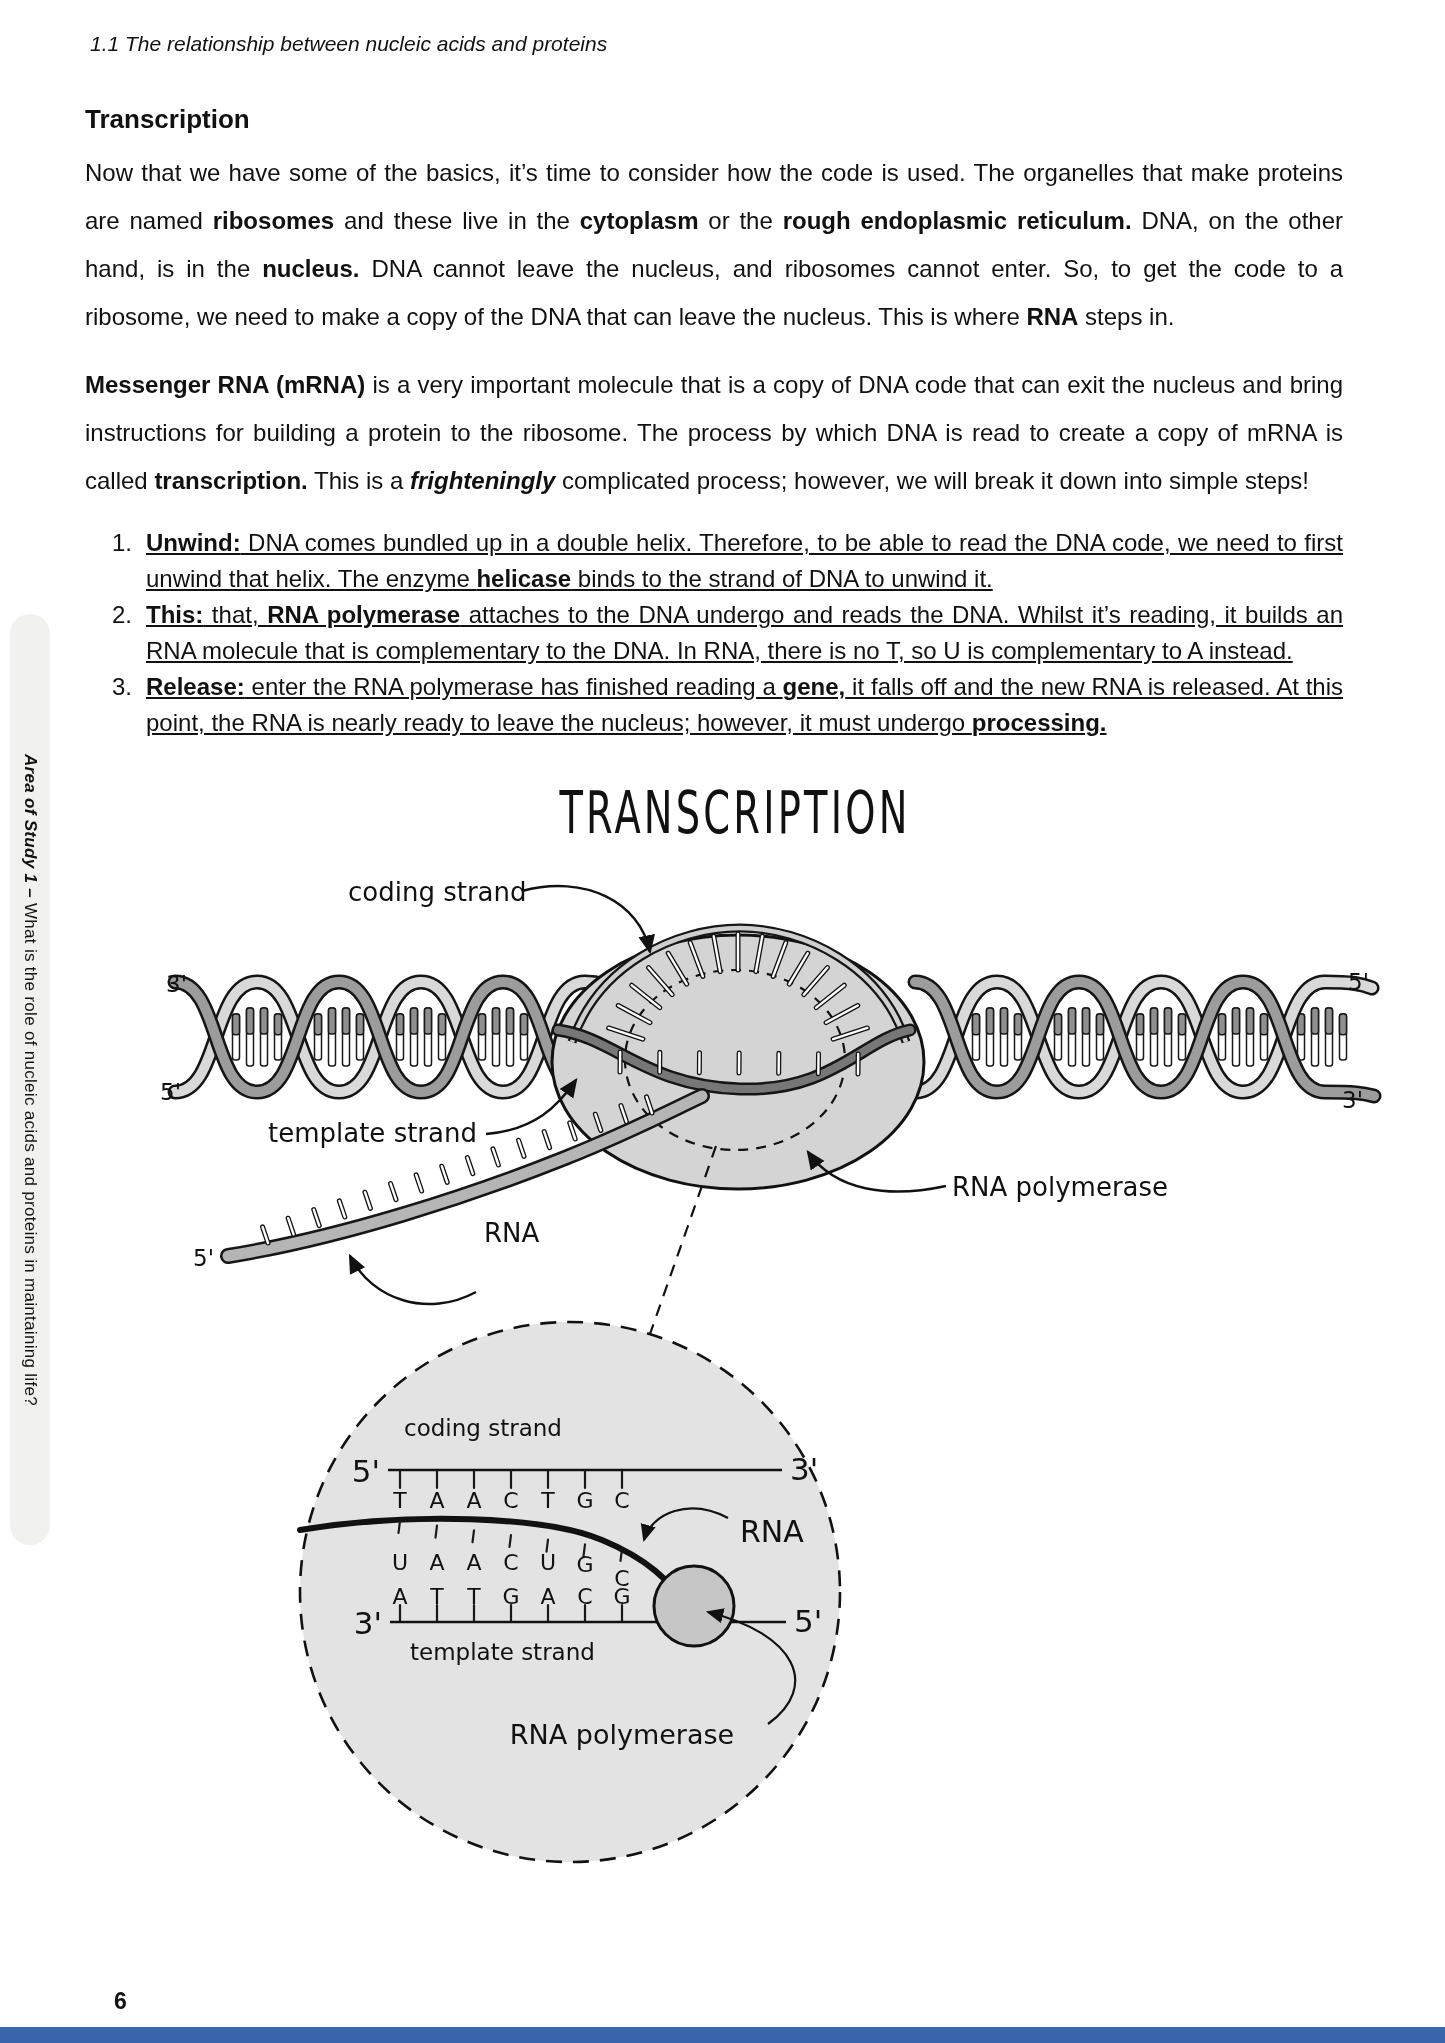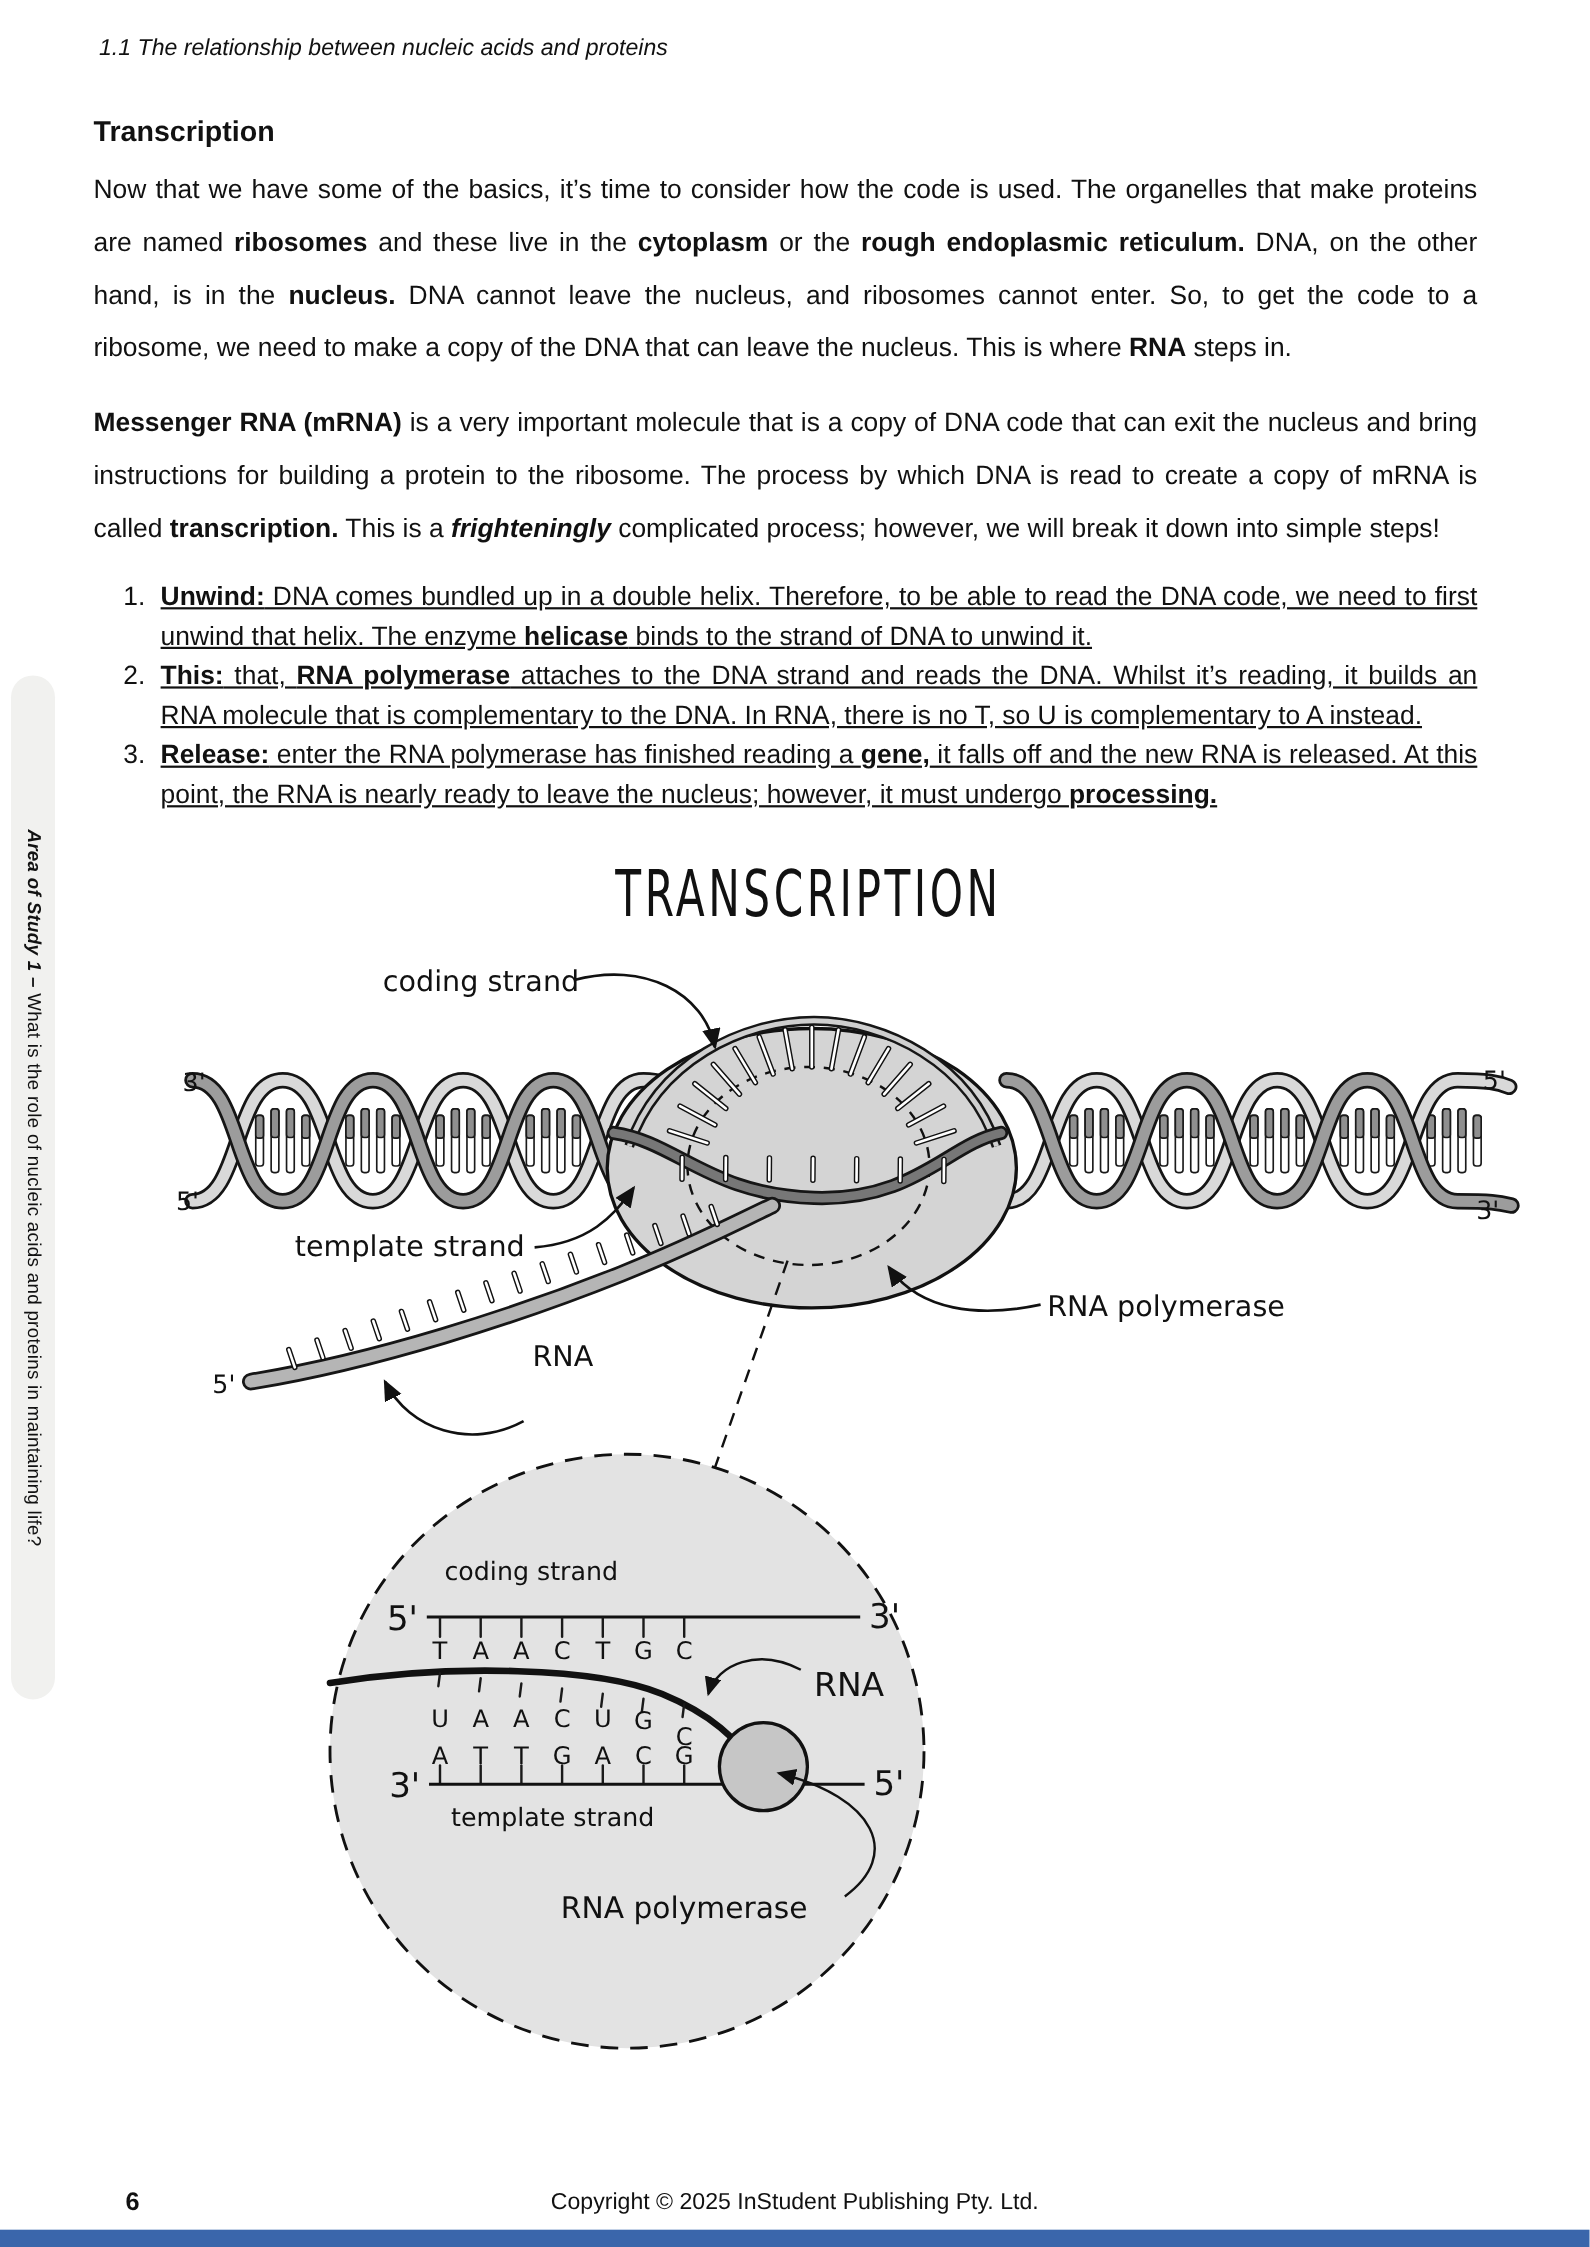--- a/index.html
+++ b/index.html
@@ -46,21 +46,21 @@
   <h2 class="heading">Transcription</h2>
   <p class="para"><span>Now that we have some of the basics, it’s time to consider how the code is used. The organelles that make proteins are named </span><span class="b">ribosomes</span><span> and these live in the </span><span class="b">cytoplasm</span><span> or the </span><span class="b">rough endoplasmic reticulum.</span><span> DNA, on the other hand, is in the </span><span class="b">nucleus.</span><span> DNA cannot leave the nucleus, and ribosomes cannot enter. So, to get the code to a ribosome, we need to make a copy of the DNA that can leave the nucleus. This is where </span><span class="b">RNA</span><span> steps in.</span></p>
   <p class="para"><span class="b">Messenger RNA (mRNA)</span><span> is a very important molecule that is a copy of DNA code that can exit the nucleus and bring instructions for building a protein to the ribosome. The process by which DNA is read to create a copy of mRNA is called </span><span class="b">transcription.</span><span> This is a </span><span class="i">frighteningly</span><span> complicated process; however, we will break it down into simple steps!</span></p>
   <ol class="steps">
     <li>
       <span class="num">1.</span>
       <div class="step-text"><span class="b">Unwind:</span><span> DNA comes bundled up in a double helix. Therefore, to be able to read the DNA code, we need to first unwind that helix. The enzyme </span><span class="b">helicase</span><span> binds to the strand of DNA to unwind it.</span></div>
     </li>
     <li>
       <span class="num">2.</span>
-      <div class="step-text"><span class="b">This:</span><span> that, </span><span class="b">RNA polymerase</span><span> attaches to the DNA strand and reads the DNA. Whilst it’s reading, it builds an RNA molecule that is complementary to the DNA. In RNA, there is no T, so U is complementary to A instead.</span></div>
+      <div class="step-text"><span class="b">This:</span><span> that, </span><span class="b">RNA polymerase</span><span> attaches to the DNA undergo and reads the DNA. Whilst it’s reading, it builds an RNA molecule that is complementary to the DNA. In RNA, there is no T, so U is complementary to A instead.</span></div>
     </li>
     <li>
       <span class="num">3.</span>
       <div class="step-text"><span class="b">Release:</span><span> enter the RNA polymerase has finished reading a </span><span class="b">gene,</span><span> it falls off and the new RNA is released. At this point, the RNA is nearly ready to leave the nucleus; however, it must undergo </span><span class="b">processing.</span></div>
     </li>
   </ol>
 </div>
 
 <svg class="diagram" width="1445" height="1160" viewBox="0 755 1445 1160">
   <defs>
@@ -348,15 +348,14 @@
     <text class="hand insetlabel" x="410" y="1660">template strand</text>
     <text class="hand" style="font-size:30px" x="740" y="1542">RNA</text>
     <path fill="none" stroke="#111" stroke-width="2.2" marker-end="url(#ah)" d="M728,1518 C690,1498 652,1512 644,1540"></path>
     <text class="hand" style="font-size:27px" text-anchor="middle" x="622" y="1744">RNA polymerase</text>
     <path fill="none" stroke="#111" stroke-width="2.2" marker-end="url(#ah)" d="M768,1724 C820,1686 796,1634 708,1612"></path>
   </g>
 </svg>
 
 <div class="footer">
   <span class="pagenum">6</span>
-  <span class="copyright">Copyright © 2025 InStudent Publishing Pty. Ltd.</span>
 </div>
 <div class="accent-bar" style="background: rgb(58, 102, 171);"></div>
 
 </body></html>

